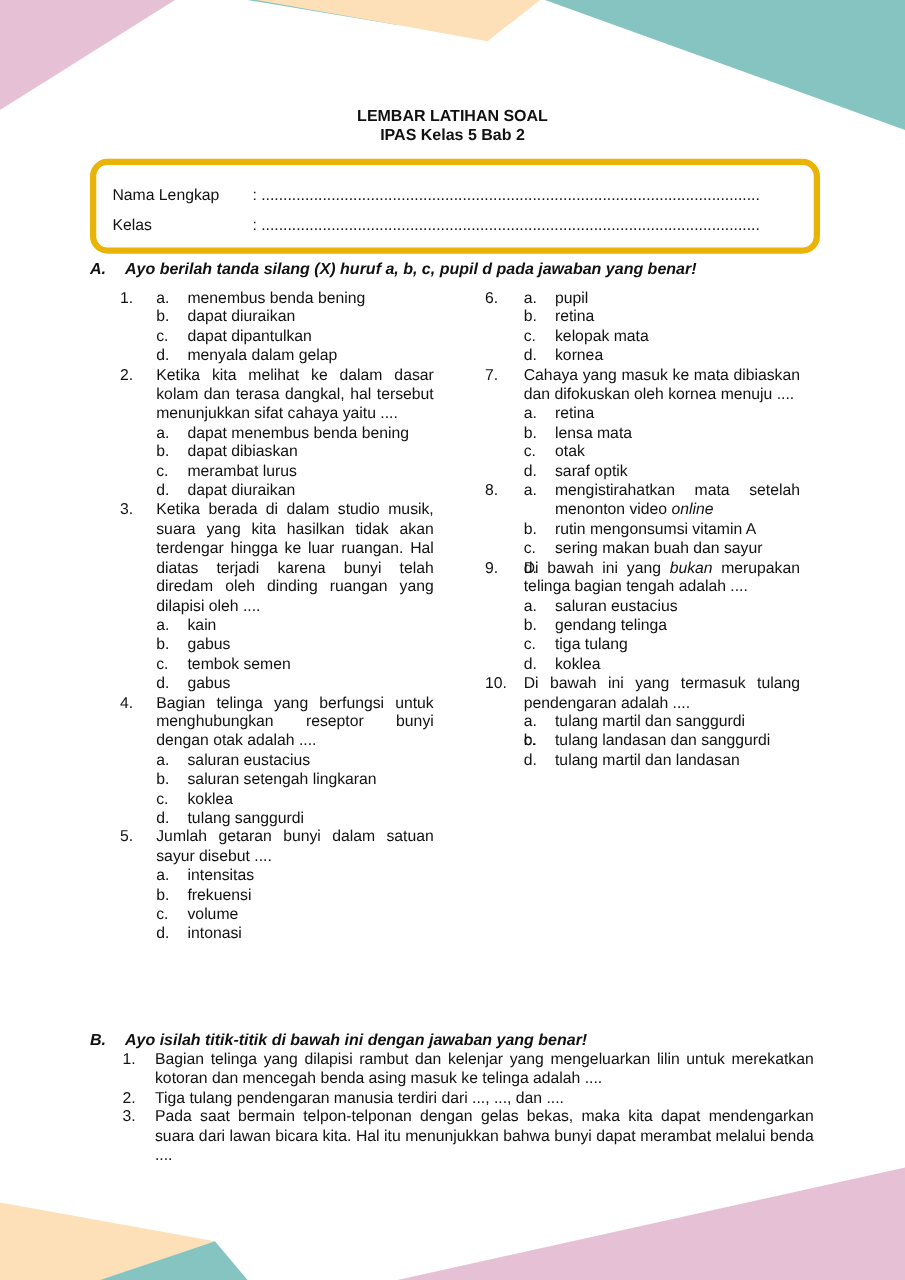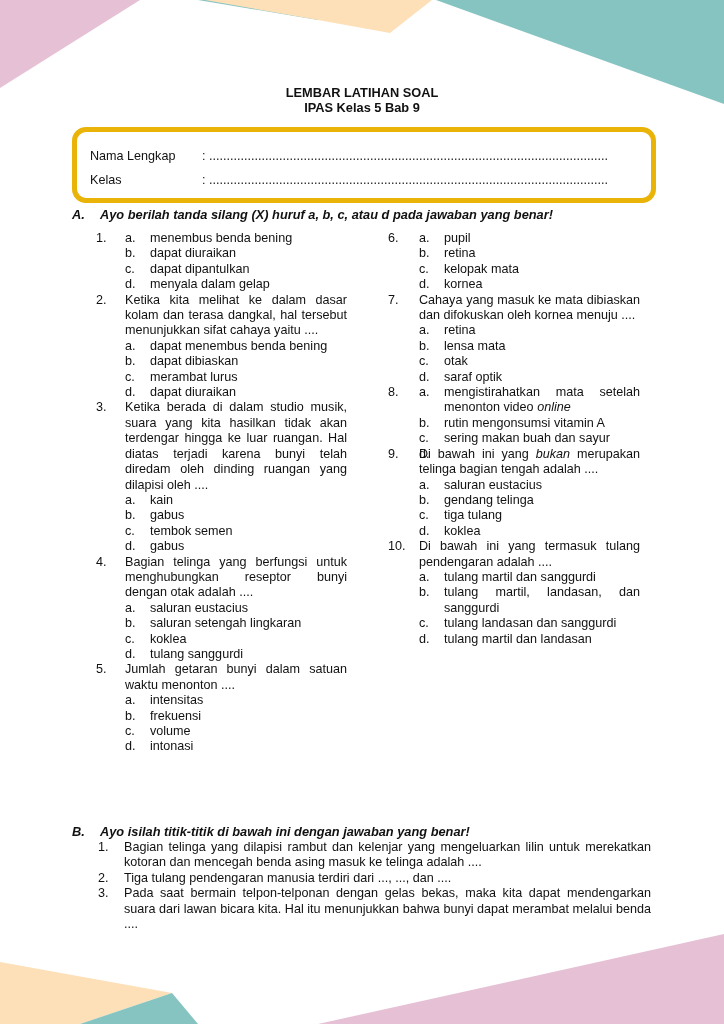--- a/index.html
+++ b/index.html
@@ -56,33 +56,33 @@
   <polygon points="198,0 320,0 318,20" fill="#86c4c1"></polygon>
   <polygon points="205,0 432,0 390,33 318,20" fill="#fde0b8"></polygon>
   <polygon points="436,0 724,0 724,104" fill="#86c4c1"></polygon>
   <polygon points="0,962 172,993 80,1024 0,1024" fill="#fde0b8"></polygon>
   <polygon points="172,993 198,1024 80,1024" fill="#86c4c1"></polygon>
   <polygon points="318,1024 724,934 724,1024" fill="#e6c1d5"></polygon>
 </svg>
 
 <div class="page">
   <div class="title t1">LEMBAR LATIHAN SOAL</div>
-  <div class="title t2">IPAS Kelas 5 Bab 9</div>
+  <div class="title t2">IPAS Kelas 5 Bab 2</div>
 
   <div class="idbox">
     <div class="idrow r1">
       <span class="lbl">Nama Lengkap</span><span class="dots">: ..................................................................................................................</span>
     </div>
     <div class="idrow r2">
       <span class="lbl">Kelas</span><span class="dots">: ..................................................................................................................</span>
     </div>
   </div>
 
   <div class="sect sectA">
-    <span class="letter">A.</span><span>Ayo berilah tanda silang (X) huruf a, b, c, atau d pada jawaban yang benar!</span>
+    <span class="letter">A.</span><span>Ayo berilah tanda silang (X) huruf a, b, c, pupil d pada jawaban yang benar!</span>
   </div>
 
   <div class="col colL" id="colL">
       <div class="q">
         <span class="num">1.</span>
         <div class="opt"><span class="ol">a.</span><span class="ot"><span>menembus benda bening</span></span></div>
         <div class="opt"><span class="ol">b.</span><span class="ot"><span>dapat diuraikan</span></span></div>
         <div class="opt"><span class="ol">c.</span><span class="ot"><span>dapat dipantulkan</span></span></div>
         <div class="opt"><span class="ol">d.</span><span class="ot"><span>menyala dalam gelap</span></span></div>
       </div>
@@ -105,21 +105,21 @@
       <div class="q">
         <span class="num">4.</span>
         <div class="stem"><span>Bagian telinga yang berfungsi untuk menghubungkan reseptor bunyi dengan otak adalah ....</span></div>
         <div class="opt"><span class="ol">a.</span><span class="ot"><span>saluran eustacius</span></span></div>
         <div class="opt"><span class="ol">b.</span><span class="ot"><span>saluran setengah lingkaran</span></span></div>
         <div class="opt"><span class="ol">c.</span><span class="ot"><span>koklea</span></span></div>
         <div class="opt"><span class="ol">d.</span><span class="ot"><span>tulang sanggurdi</span></span></div>
       </div>
       <div class="q">
         <span class="num">5.</span>
-        <div class="stem"><span>Jumlah getaran bunyi dalam satuan waktu menonton ....</span></div>
+        <div class="stem"><span>Jumlah getaran bunyi dalam satuan sayur disebut ....</span></div>
         <div class="opt"><span class="ol">a.</span><span class="ot"><span>intensitas</span></span></div>
         <div class="opt"><span class="ol">b.</span><span class="ot"><span>frekuensi</span></span></div>
         <div class="opt"><span class="ol">c.</span><span class="ot"><span>volume</span></span></div>
         <div class="opt"><span class="ol">d.</span><span class="ot"><span>intonasi</span></span></div>
       </div>
     </div>
   <div class="col colR" id="colR">
       <div class="q">
         <span class="num">6.</span>
         <div class="opt"><span class="ol">a.</span><span class="ot"><span>pupil</span></span></div>
@@ -152,21 +152,21 @@
         <div class="stem"><span>Di bawah ini yang </span><em>bukan</em><span> merupakan telinga bagian tengah adalah ....</span></div>
         <div class="opt"><span class="ol">a.</span><span class="ot"><span>saluran eustacius</span></span></div>
         <div class="opt"><span class="ol">b.</span><span class="ot"><span>gendang telinga</span></span></div>
         <div class="opt"><span class="ol">c.</span><span class="ot"><span>tiga tulang</span></span></div>
         <div class="opt"><span class="ol">d.</span><span class="ot"><span>koklea</span></span></div>
       </div>
       <div class="q">
         <span class="num">10.</span>
         <div class="stem"><span>Di bawah ini yang termasuk tulang pendengaran adalah ....</span></div>
         <div class="opt"><span class="ol">a.</span><span class="ot"><span>tulang martil dan sanggurdi</span></span></div>
-        <div class="opt"><span class="ol">b.</span><span class="ot"><span>tulang martil, landasan, dan sanggurdi</span></span></div>
+        <div class="opt"><span class="ol">b.</span></div>
         <div class="opt"><span class="ol">c.</span><span class="ot"><span>tulang landasan dan sanggurdi</span></span></div>
         <div class="opt"><span class="ol">d.</span><span class="ot"><span>tulang martil dan landasan</span></span></div>
       </div>
     </div>
 
   <div class="sect sectB">
     <span class="letter">B.</span><span>Ayo isilah titik-titik di bawah ini dengan jawaban yang benar!</span>
   </div>
 
   <div class="listB" id="listB">

